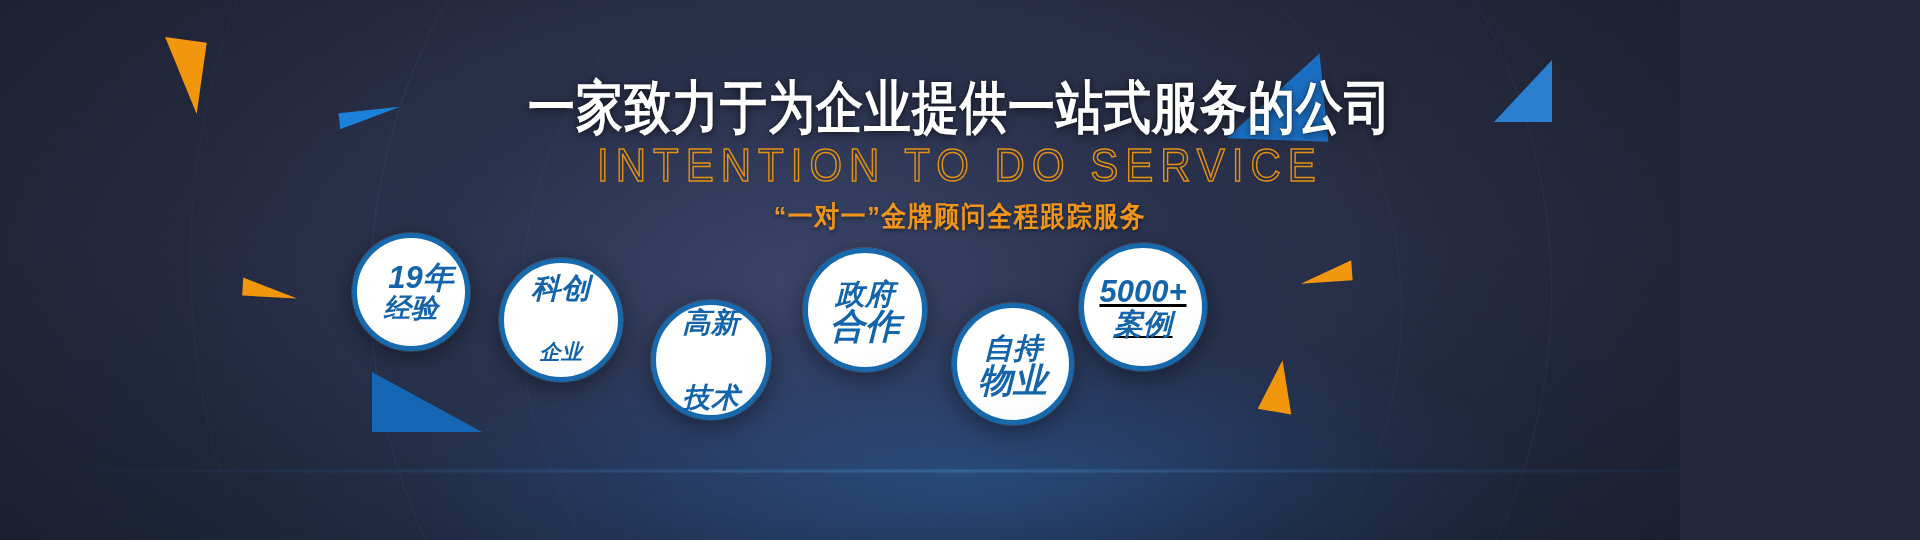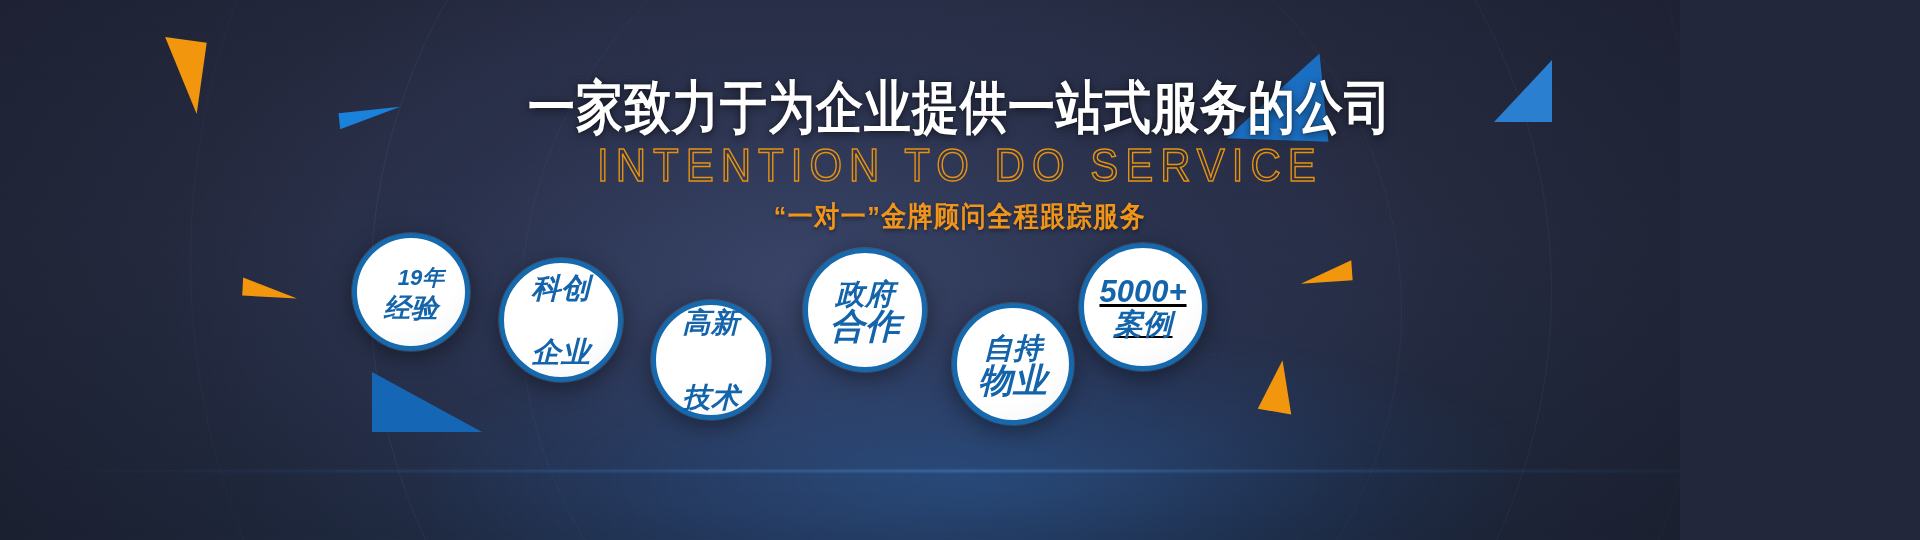--- a/index.html
+++ b/index.html
@@ -117,27 +117,27 @@
   <div class="tri" style="left:1228px;top:52px;border-top:0;border-bottom:88px solid #1b6fc2;border-left:90px solid transparent;border-right:12px solid transparent;transform:rotate(2deg);"></div>
   <div class="tri" style="left:1494px;top:60px;border-top:0;border-bottom:62px solid #2a7fd0;border-left:58px solid transparent;border-right:0;"></div>
   <div class="tri" style="left:1300px;top:262px;border-top:0;border-bottom:20px solid #f2960d;border-left:52px solid transparent;border-right:0;transform:rotate(-4deg);"></div>
   <div class="tri" style="left:1262px;top:360px;border-top:0;border-bottom:52px solid #f2960d;border-left:16px solid transparent;border-right:18px solid transparent;transform:rotate(10deg);"></div>
 
   <div class="headline">一家致力于为企业提供一站式服务的公司</div>
   <div class="subtitle-en">INTENTION TO DO SERVICE</div>
   <div class="tagline">“一对一”金牌顾问全程跟踪服务</div>
 
   <div class="badge" style="left:352px;top:233px;width:118px;height:118px;">
-    <span class="ln num" style="font-size:22px;line-height:33px;margin-left:20px;">19年</span>
+    <span class="ln num" style="font-size:31px;line-height:33px;margin-left:20px;">19年</span>
     <span class="ln" style="font-size:27px;line-height:29px;">经验</span>
   </div>
 
   <div class="badge" style="left:499px;top:258px;width:124px;height:124px;gap:32px;">
     <span class="ln" style="font-size:29px;line-height:32px;">科创</span>
-    <span class="ln" style="font-size:29px;line-height:32px;text-align:right;">企业</span>
+    <span class="ln" style="font-size:21px;line-height:32px;text-align:right;">企业</span>
   </div>
 
   <div class="badge" style="left:651px;top:300px;width:120px;height:120px;gap:44px;">
     <span class="ln" style="font-size:28px;line-height:31px;">高新</span>
     <span class="ln" style="font-size:28px;line-height:31px;">技术</span>
   </div>
 
   <div class="badge" style="left:803px;top:248px;width:124px;height:124px;">
     <span class="ln" style="font-size:29px;line-height:32px;">政府</span>
     <span class="ln" style="font-size:35px;line-height:32px;">合作</span>

